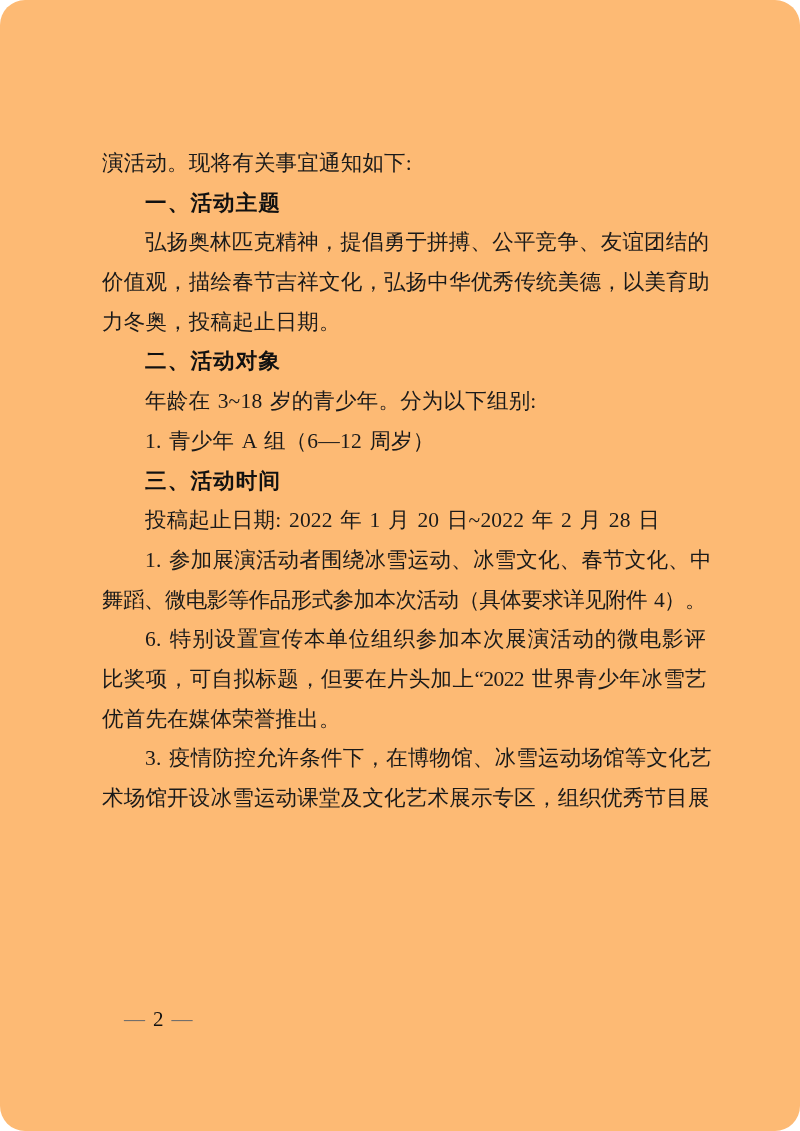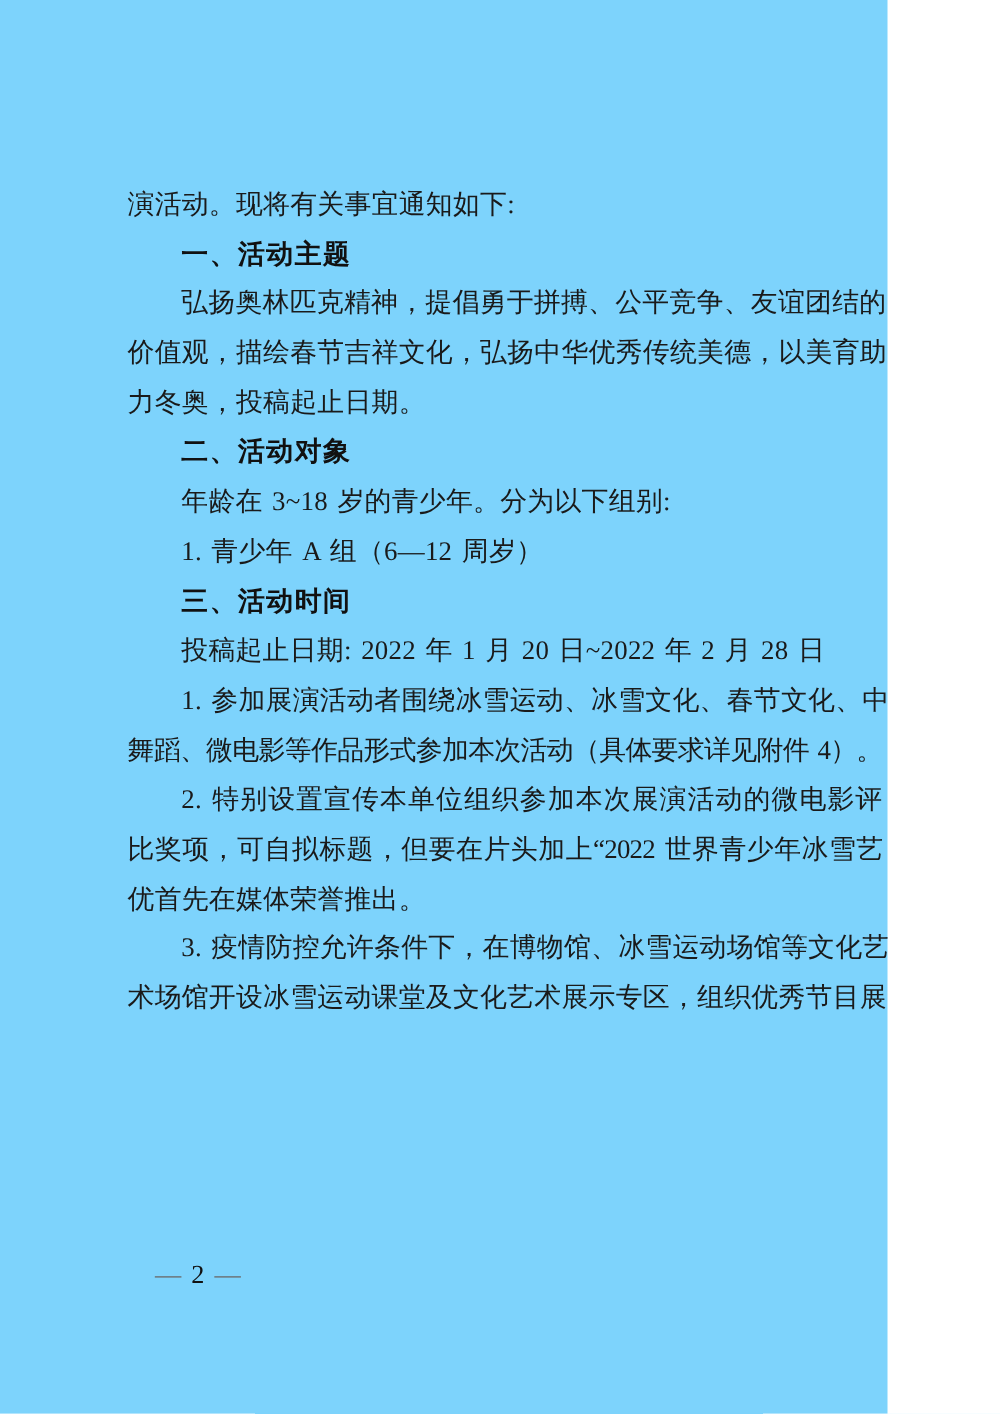--- a/index.html
+++ b/index.html
@@ -1,23 +1,24 @@
 <!DOCTYPE html>
 <html><head>
 <meta charset="utf-8">
 <style>
   * { margin: 0; padding: 0; box-sizing: border-box; }
   html, body { background: #ffffff; }
   .page {
     position: relative;
-    width: 710px;
+    width: 800px;
     height: 1131px;
-    background: #7dd3fc;
+    background: #fdba74;
     overflow: hidden;
     font-family: "Liberation Serif", serif;
+    border-radius: 25px;
   }
   .content {
     position: absolute;
     left: 102px;
     top: 144px;
     width: 604px;
   }
   .line {
     font-family: "Liberation Serif", serif;
     font-size: 21.5px;
@@ -68,21 +69,21 @@
     <div class="line indent just">弘扬奥林匹克精神，提倡勇于拼搏、公平竞争、友谊团结的</div>
     <div class="line just">价值观，描绘春节吉祥文化，弘扬中华优秀传统美德，以美育助</div>
     <div class="line">力冬奥，投稿起止日期。</div>
     <div class="line heading indent">二、活动对象</div>
     <div class="line indent">年龄在 3~18 岁的青少年。分为以下组别:</div>
     <div class="line indent">1. 青少年 A 组（6—12 周岁）</div>
     <div class="line heading indent">三、活动时间</div>
     <div class="line indent">投稿起止日期: 2022 年 1 月 20 日~2022 年 2 月 28 日</div>
     <div class="line indent just">1. 参加展演活动者围绕冰雪运动、冰雪文化、春节文化、中</div>
     <div class="line just tight">舞蹈、微电影等作品形式参加本次活动（具体要求详见附件 4）。</div>
-    <div class="line indent just">2. 特别设置宣传本单位组织参加本次展演活动的微电影评</div>
+    <div class="line indent just">6. 特别设置宣传本单位组织参加本次展演活动的微电影评</div>
     <div class="line just tight">比奖项，可自拟标题，但要在片头加上“2022 世界青少年冰雪艺</div>
     <div class="line">优首先在媒体荣誉推出。</div>
     <div class="line indent just">3. 疫情防控允许条件下，在博物馆、冰雪运动场馆等文化艺</div>
     <div class="line just">术场馆开设冰雪运动课堂及文化艺术展示专区，组织优秀节目展</div>
   </div>
 
   <div class="pagenum">
     <span class="dash">—</span><span class="num">2</span><span class="dash">—</span>
   </div>
 

